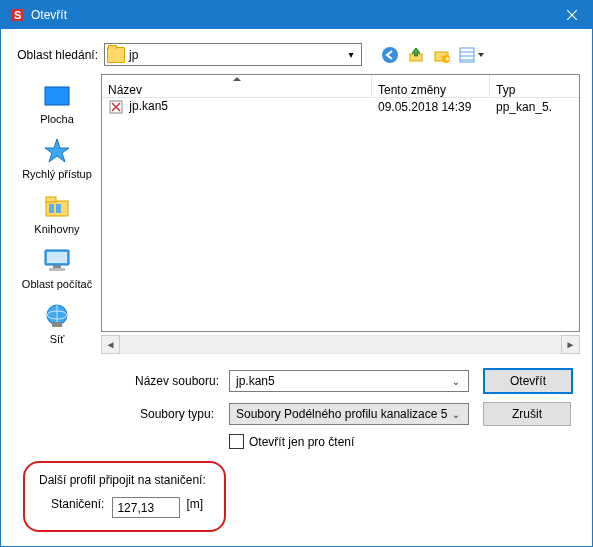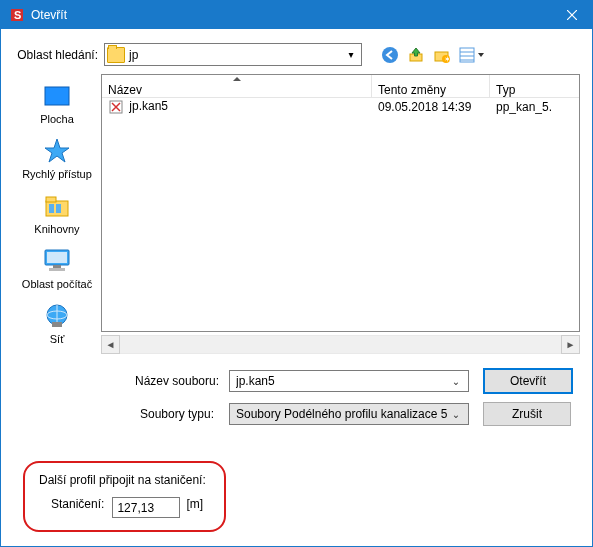--- a/index.html
+++ b/index.html
@@ -220,20 +220,24 @@
       <div class="crow">
         <div class="clabel">Soubory typu:</div>
         <div class="combo gray">
           <span class="ctxt">Soubory Podélného profilu kanalizace 5</span>
           <span class="cdd">⌄</span>
         </div>
         <div class="btn plain">
             <span>Zrušit</span>
           </div>
       </div>
+      <div class="chk-row">
+        <span class="chk"></span>
+        <span>Otevřít jen pro čtení</span>
+      </div>
     </div>
 
     <div class="bottom-box">
       <div class="b-title">Další profil připojit na staničení:</div>
       <div class="b-row">
         <span class="b-lbl">Staničení:</span>
         <input class="b-input" value="127,13" style="">
         <span class="b-unit">[m]</span>
       </div>
     </div>

